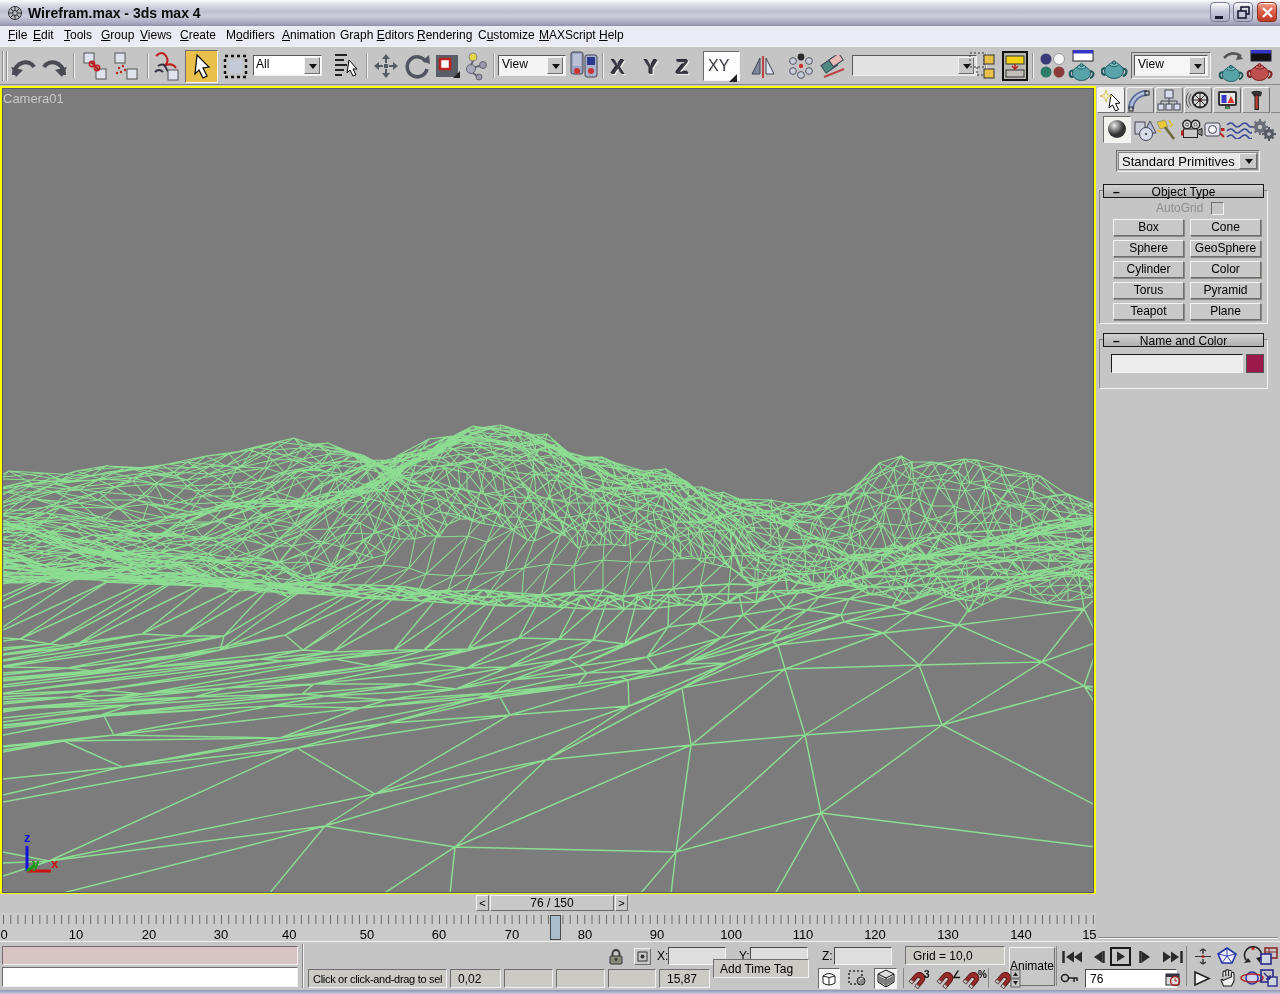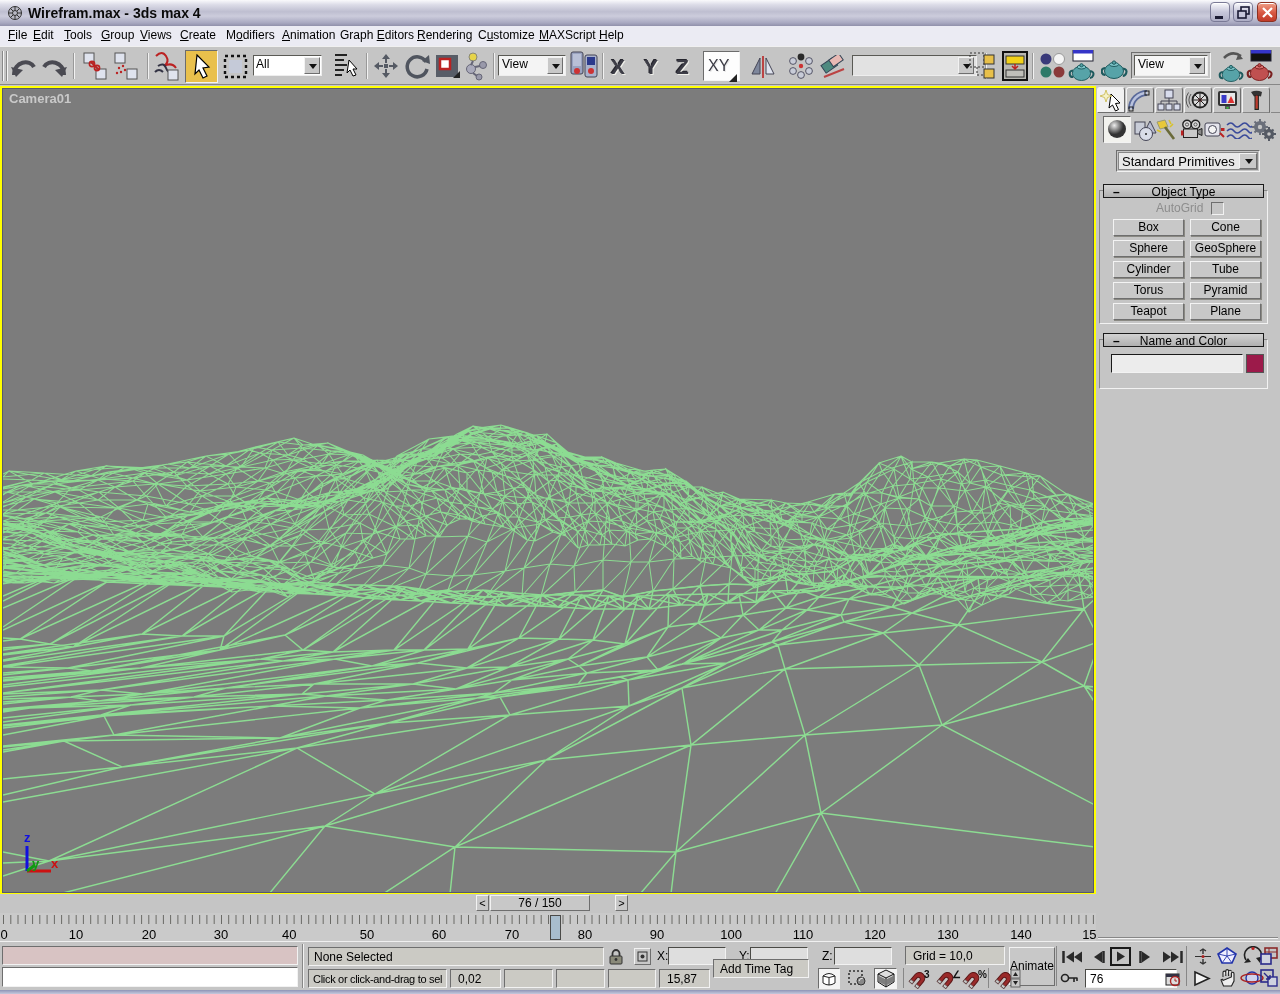--- a/index.html
+++ b/index.html
@@ -12,21 +12,21 @@
 #closebtn{background:linear-gradient(#f0a088,#d75742 55%,#c03a28);border-color:#8c3020}
 
 #menu{left:0;top:26px;width:1280px;height:29px;background:#ebebf3;border-bottom:3px solid #be185d;font-size:12px;color:#000}
 #menu span{position:absolute;top:2px}
 
 #toolbar{left:0;top:46px;width:1280px;height:39px;background:#c5c5c5;border-top:1px solid #f0f0f0;border-bottom:1px solid #878787}
 .vsep{top:6px;width:2px;height:26px;border-left:1px solid #999999;border-right:1px solid #f2f2f2}
 
 #vpframe{left:0;top:86px;width:1096px;height:808px;background:#ffff00}
 #vp{left:2px;top:2px;width:1092px;height:805px;background:#7c7c7c;border:1px solid #555a6e;overflow:hidden}
-#camlabel{left:6px;top:2px;font-size:13px;font-weight:bold;color:#c9c9c9}
+#camlabel{left:0;top:2px;font-size:13px;font-weight:normal;color:#c9c9c9}
 
 #panel{left:1096px;top:85px;width:184px;height:855px;background:#c5c5c5}
 .rollhdr{left:7px;width:161px;height:14px;background:linear-gradient(#d2d2d2,#b0b0b0);border:1px solid #1a1a1a;font-size:12px;text-align:center;color:#000}
 .rollhdr b{position:absolute;left:9px;top:0px;font-weight:bold}
 .pbtn{width:71px;height:17px;background:#c8c8c8;border:1px solid;border-color:#f3f3f3 #6e6e6e #6e6e6e #f3f3f3;box-shadow:1px 1px 0 #8a8983;font-size:12px;text-align:center;line-height:15px;color:#000}
 
 #tslider{left:0;top:894px;width:1096px;height:19px;background:#c5c5c5}
 #trackbar{left:0;top:913px;width:1096px;height:28px;background:#cacaca;overflow:hidden}
 #panelbottom{left:1096px;top:913px;width:184px;height:28px;background:#c5c5c5}
 #status{left:0;top:941px;width:1280px;height:49px;background:#c5c5c5;border-top:1px solid #f0f0f0}
@@ -391,33 +391,33 @@
     </svg>
 <div class="abs" style="left:3px;top:105px;width:169px;height:134px;border:1px solid;border-color:#878787 #f2f2f2 #f2f2f2 #878787"></div>
 <div class="abs rollhdr" style="top:99px"><b>–</b>Object Type</div>
 <div class="abs" style="left:60px;top:116px;font-size:12px;color:#8d8d8d">AutoGrid</div>
 <div class="abs" style="left:115px;top:117px;width:13px;height:13px;background:#c5c5c5;border:1px solid;border-color:#6e6e6e #f2f2f2 #f2f2f2 #6e6e6e"></div>
 <div class="abs pbtn" style="left:17px;top:134px">Box</div>
 <div class="abs pbtn" style="left:94px;top:134px">Cone</div>
 <div class="abs pbtn" style="left:17px;top:155px">Sphere</div>
 <div class="abs pbtn" style="left:94px;top:155px">GeoSphere</div>
 <div class="abs pbtn" style="left:17px;top:176px">Cylinder</div>
-<div class="abs pbtn" style="left:94px;top:176px">Tube</div>
+<div class="abs pbtn" style="left:94px;top:176px">Color</div>
 <div class="abs pbtn" style="left:17px;top:197px">Torus</div>
 <div class="abs pbtn" style="left:94px;top:197px">Pyramid</div>
 <div class="abs pbtn" style="left:17px;top:218px">Teapot</div>
 <div class="abs pbtn" style="left:94px;top:218px">Plane</div>
 <div class="abs" style="left:3px;top:254px;width:169px;height:50px;border:1px solid;border-color:#878787 #f2f2f2 #f2f2f2 #878787"></div>
 <div class="abs rollhdr" style="top:248px"><b>–</b>Name and Color</div>
 <div class="abs" style="left:15px;top:269px;width:132px;height:19px;background:#ececec;border:1px solid;border-color:#1a1a1a #f2f2f2 #f2f2f2 #1a1a1a"></div>
 <div class="abs" style="left:150px;top:269px;width:18px;height:19px;background:#9c1a4a;border:1px solid #555"></div>
   </div>
 <div class="abs" id="tslider">
   <div class="abs raised" style="left:476px;top:1px;width:13px;height:16px;text-align:center;line-height:14px;font-size:11px">&lt;</div>
-  <div class="abs raised" style="left:490px;top:1px;width:100px;height:16px;text-align:center;line-height:15px;font-size:12px">76 / 150</div>
+  <div class="abs raised" style="left:490px;top:1px;width:124px;height:16px;text-align:center;line-height:15px;font-size:12px">76 / 150</div>
   <div class="abs raised" style="left:615px;top:1px;width:13px;height:16px;text-align:center;line-height:14px;font-size:11px">&gt;</div>
 </div>
 <div class="abs" id="trackbar">
     <svg class="abs" style="left:0;top:0" width="1096" height="28">
       <path d="M3.5 2v9 M10.8 2v9 M18.0 2v9 M25.3 2v9 M32.6 2v9 M39.8 2v9 M47.1 2v9 M54.4 2v9 M61.6 2v9 M68.9 2v9 M76.2 2v9 M83.4 2v9 M90.7 2v9 M98.0 2v9 M105.2 2v9 M112.5 2v9 M119.8 2v9 M127.0 2v9 M134.3 2v9 M141.6 2v9 M148.8 2v9 M156.1 2v9 M163.4 2v9 M170.6 2v9 M177.9 2v9 M185.2 2v9 M192.4 2v9 M199.7 2v9 M206.9 2v9 M214.2 2v9 M221.5 2v9 M228.7 2v9 M236.0 2v9 M243.3 2v9 M250.5 2v9 M257.8 2v9 M265.1 2v9 M272.3 2v9 M279.6 2v9 M286.9 2v9 M294.1 2v9 M301.4 2v9 M308.7 2v9 M315.9 2v9 M323.2 2v9 M330.5 2v9 M337.7 2v9 M345.0 2v9 M352.3 2v9 M359.5 2v9 M366.8 2v9 M374.1 2v9 M381.3 2v9 M388.6 2v9 M395.9 2v9 M403.1 2v9 M410.4 2v9 M417.7 2v9 M424.9 2v9 M432.2 2v9 M439.5 2v9 M446.7 2v9 M454.0 2v9 M461.3 2v9 M468.5 2v9 M475.8 2v9 M483.1 2v9 M490.3 2v9 M497.6 2v9 M504.9 2v9 M512.1 2v9 M519.4 2v9 M526.7 2v9 M533.9 2v9 M541.2 2v9 M548.5 2v9 M555.7 2v9 M563.0 2v9 M570.2 2v9 M577.5 2v9 M584.8 2v9 M592.0 2v9 M599.3 2v9 M606.6 2v9 M613.8 2v9 M621.1 2v9 M628.4 2v9 M635.6 2v9 M642.9 2v9 M650.2 2v9 M657.4 2v9 M664.7 2v9 M672.0 2v9 M679.2 2v9 M686.5 2v9 M693.8 2v9 M701.0 2v9 M708.3 2v9 M715.6 2v9 M722.8 2v9 M730.1 2v9 M737.4 2v9 M744.6 2v9 M751.9 2v9 M759.2 2v9 M766.4 2v9 M773.7 2v9 M781.0 2v9 M788.2 2v9 M795.5 2v9 M802.8 2v9 M810.0 2v9 M817.3 2v9 M824.6 2v9 M831.8 2v9 M839.1 2v9 M846.4 2v9 M853.6 2v9 M860.9 2v9 M868.2 2v9 M875.4 2v9 M882.7 2v9 M890.0 2v9 M897.2 2v9 M904.5 2v9 M911.8 2v9 M919.0 2v9 M926.3 2v9 M933.5 2v9 M940.8 2v9 M948.1 2v9 M955.3 2v9 M962.6 2v9 M969.9 2v9 M977.1 2v9 M984.4 2v9 M991.7 2v9 M998.9 2v9 M1006.2 2v9 M1013.5 2v9 M1020.7 2v9 M1028.0 2v9 M1035.3 2v9 M1042.5 2v9 M1049.8 2v9 M1057.1 2v9 M1064.3 2v9 M1071.6 2v9 M1078.9 2v9 M1086.1 2v9 M1093.4 2v9" stroke="#6a6a66" stroke-width="1"></path>
     </svg>
 <div class="abs" style="left:-8px;top:14px;width:24px;text-align:center;font-size:13px;color:#000">0</div>
 <div class="abs" style="left:64px;top:14px;width:24px;text-align:center;font-size:13px;color:#000">10</div>
 <div class="abs" style="left:137px;top:14px;width:24px;text-align:center;font-size:13px;color:#000">20</div>
 <div class="abs" style="left:209px;top:14px;width:24px;text-align:center;font-size:13px;color:#000">30</div>
@@ -435,23 +435,20 @@
 <div class="abs" style="left:1081px;top:14px;width:24px;text-align:center;font-size:13px;color:#000">150</div>
 <div class="abs" style="left:550px;top:2px;width:11px;height:25px;background:#a8bdcd;border:1px solid #4a4a48"></div>
   </div>
 <div class="abs" id="panelbottom">
     <div class="abs" style="left:2px;top:24px;width:180px;height:2px;border-top:1px solid #878787;border-bottom:1px solid #f2f2f2"></div>
   </div>
 <div class="abs" id="status">
     <div class="abs" style="left:2px;top:4px;width:296px;height:19px;background:#d8c3c3;border:1px solid;border-color:#6e6e6e #f2f2f2 #f2f2f2 #6e6e6e"></div>
 <div class="abs" style="left:2px;top:25px;width:296px;height:20px;background:#ffffff;border:1px solid;border-color:#6e6e6e #f2f2f2 #f2f2f2 #6e6e6e"></div>
 <div class="abs" style="left:302px;top:2px;width:2px;height:44px;border-left:1px solid #878787;border-right:1px solid #f2f2f2"></div>
-<div class="abs sunken" style="left:308px;top:5px;width:296px;height:19px">
-      <span style="position:absolute;left:5px;top:2px">None Selected</span>
-    </div>
 <svg class="abs icon" style="left:608px;top:6px" width="16" height="17">
       <rect x="2" y="8" width="12" height="8" rx="1" fill="#8a8a7a" stroke="#333"></rect>
       <path d="M4.5 8V5.5a3.5 3.5 0 0 1 7 0V8" fill="none" stroke="#333" stroke-width="1.8"></path>
       <circle cx="8" cy="11.5" r="1.4" fill="#333"></circle>
     </svg>
 <div class="abs raised" style="left:634px;top:6px;width:17px;height:17px"></div>
 <svg class="abs icon" style="left:637px;top:9px" width="11" height="11">
       <rect x="1" y="1" width="9" height="9" fill="none" stroke="#333"></rect>
       <circle cx="5.5" cy="5.5" r="2" fill="#333"></circle>
     </svg>

